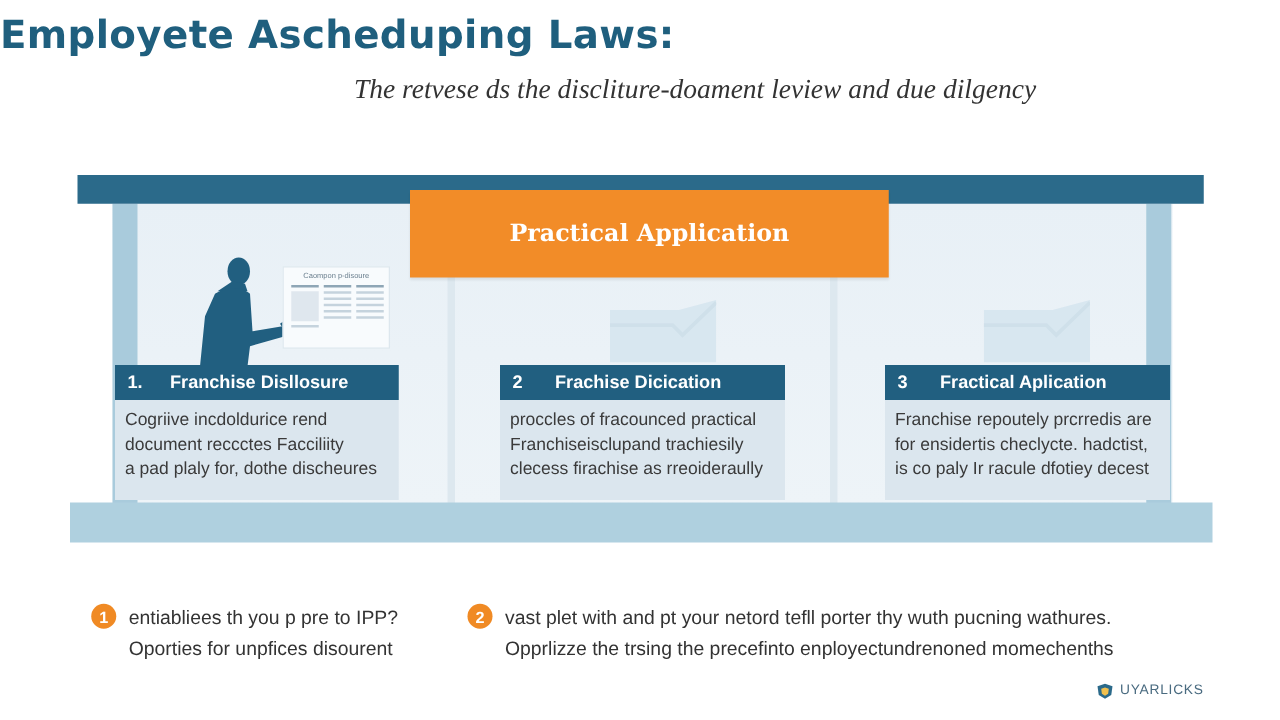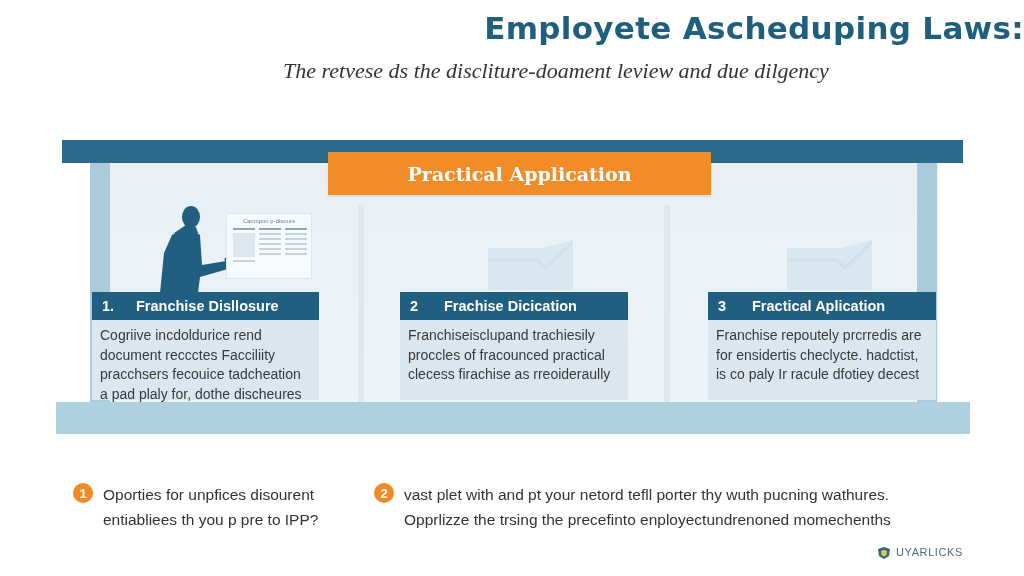--- a/index.html
+++ b/index.html
@@ -1,20 +1,20 @@
 <!DOCTYPE html>
 <html><head>
   <meta charset="utf-8">
   <style>
     * { box-sizing: border-box; margin: 0; padding: 0; }
     html, body { width: 1024px; height: 576px; background: #ffffff; overflow: hidden; }
     body { position: relative; font-family: "Liberation Sans", "DejaVu Sans", sans-serif; }
 
     .title {
-      position: absolute; left: 0; top: 10px; width: 1024px; text-align: right;
+      position: absolute; left: 0; top: 10px; width: 1024px; text-align: left;
       font-family: "DejaVu Sans", sans-serif; font-weight: bold;
       font-size: 31px; color: #1f5f7e; letter-spacing: 0.3px;
     }
     .subtitle {
       position: absolute; left: 0; top: 58px; width: 1024px; text-align: center;
       font-family: "Liberation Serif", "DejaVu Serif", serif; font-style: italic;
       font-size: 22px; color: #333333; margin-left: 44px;
     }
 
     
@@ -33,21 +33,21 @@
     .pillar.right { left: 917px; }
     .divider {
       position: absolute; top: 205px; height: 198px; width: 6px; background: #dde8ef;
     }
     .base-beam {
       position: absolute; left: 56px; top: 402px; width: 914px; height: 32px;
       background: #afd0df;
     }
 
     .banner {
-      position: absolute; left: 328px; top: 152px; width: 383px; height: 43px;
+      position: absolute; left: 328px; top: 152px; width: 383px; height: 70px;
       background: #f28c28; display: flex; align-items: center; justify-content: center;
       box-shadow: 0 2px 2px rgba(0,0,0,0.08);
     }
     .banner span {
       font-family: "DejaVu Serif", serif; font-weight: bold; font-size: 19px; color: #ffffff;
     }
 
     
     .ghost-icon {
       position: absolute; width: 85px; height: 50px;
@@ -157,55 +157,54 @@
   </svg>
 
   <div class="card card1">
     <div class="head">
       <span class="num">1.</span>
       <span>Franchise Disllosure</span>
     </div>
     <div class="body">
       <div>Cogriive incdoldurice rend</div>
       <div>document reccctes Facciliity</div>
-      <div>pracchsers fecouice tadcheation</div>
       <div>a pad plaly for, dothe discheures</div>
     </div>
   </div>
 
   <div class="card card2">
     <div class="head">
       <span class="num">2</span>
       <span>Frachise Dicication</span>
     </div>
     <div class="body">
+      <div>proccles of fracounced practical</div>
       <div>Franchiseisclupand trachiesily</div>
-      <div>proccles of fracounced practical</div>
       <div>clecess firachise as rreoideraully</div>
     </div>
   </div>
 
   <div class="card card3">
     <div class="head">
       <span class="num">3</span>
       <span>Fractical Aplication</span>
     </div>
     <div class="body">
       <div>Franchise repoutely prcrredis are</div>
       <div>for ensidertis checlycte. hadctist,</div>
       <div>is co paly Ir racule dfotiey decest</div>
     </div>
   </div>
 </div>
 
 <div class="note note1">
   <span class="badge">1</span>
   <div>
+    <div>entiabliees th you p pre to IPP?</div>
     <div>Oporties for unpfices disourent</div>
-    <div>entiabliees th you p pre to IPP?</div>
   </div>
 </div>
 <div class="note note2">
   <span class="badge">2</span>
   <div>
     <div>vast plet with and pt your netord tefll porter thy wuth pucning wathures.</div>
     <div>Opprlizze the trsing the precefinto enployectundrenoned momechenths</div>
   </div>
 </div>
 

